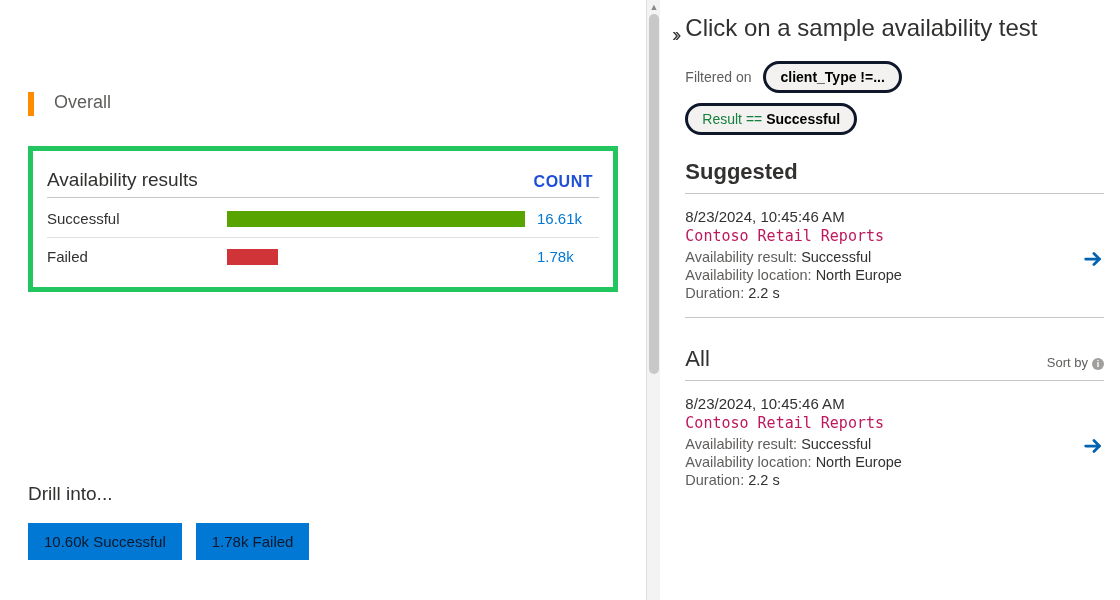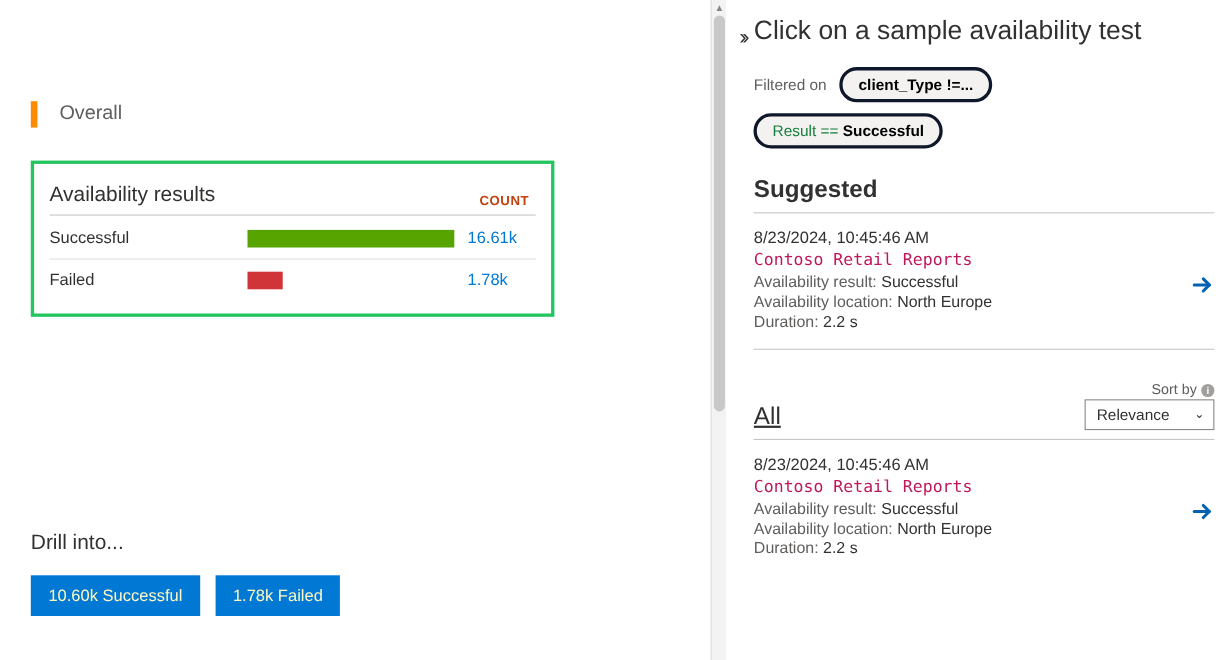--- a/index.html
+++ b/index.html
@@ -64,42 +64,42 @@
       width: 6px;
       height: 24px;
       background: #ff8c00;
     }
     .overall-title {
       font-size: 18px;
       color: #605e5c;
       font-weight: 400;
     }
     .card {
-      border: 3px solid #22c55e;
-      width: 476px;
+      border: 5px solid #22c55e;
+      width: 590px;
       padding: 18px 14px 12px 14px;
     }
     .card-header-row {
       display: flex;
       align-items: flex-end;
       justify-content: space-between;
       border-bottom: 1px solid #c8c6c4;
       padding-bottom: 6px;
       margin-bottom: 2px;
     }
     .card-title {
       font-size: 19px;
       font-weight: 400;
       color: #323130;
     }
     .count-header {
-      font-size: 12px;
+      font-size: 16px;
       font-weight: 600;
       letter-spacing: 0.5px;
-      color: #c2410c;
+      color: #1d4ed8;
       padding-right: 6px;
     }
     .result-row {
       display: flex;
       align-items: center;
       padding: 10px 0;
       border-bottom: 1px solid #e1dfdd;
     }
     .result-row:last-child { border-bottom: none; }
     .result-label {
@@ -130,21 +130,21 @@
     }
     .drill-title {
       font-size: 19px;
       font-weight: 400;
       color: #323130;
       margin-bottom: 18px;
     }
     .drill-buttons { display: flex; gap: 14px; }
     .drill-btn {
       background: #0078d4;
-      color: #fef9c3;
+      color: #0f172a;
       border: none;
       padding: 10px 16px;
       font-size: 15px;
       cursor: pointer;
     }
 
     .right-pane {
       flex: 1;
       padding: 14px 16px 0 12px;
       display: flex;
@@ -237,21 +237,20 @@
       justify-content: space-between;
       margin-top: 28px;
       border-bottom: 1px solid #c8c6c4;
       padding-bottom: 8px;
       margin-bottom: 8px;
     }
     .all-heading {
       font-size: 22px;
       font-weight: 400;
       color: #323130;
-      text-decoration: underline;
     }
     .sort-block { text-align: right; }
     .sort-label {
       font-size: 13px;
       color: #605e5c;
       margin-bottom: 2px;
       display: flex;
       align-items: flex-end;
       justify-content: flex-end;
       gap: 4px;
@@ -369,24 +368,20 @@
       </span>
     </div>
 
     <div class="all-header-row">
       <div class="all-heading">All</div>
       <div class="sort-block">
         <div class="sort-label">
           <span>Sort by</span>
           <span class="info-dot">i</span>
         </div>
-        <div class="sort-select">
-          <span>Relevance</span>
-          <span class="chev">⌄</span>
-        </div>
       </div>
     </div>
 
     <div class="item" style="border-bottom:none">
       <div class="item-ts">8/23/2024, 10:45:46 AM</div>
       <div class="item-name">Contoso Retail Reports</div>
       <div class="item-line"><span class="lbl">Availability result:</span> <span class="val">Successful</span></div>
       <div class="item-line"><span class="lbl">Availability location:</span> <span class="val">North Europe</span></div>
       <div class="item-line"><span class="lbl">Duration:</span> <span class="val">2.2 s</span></div>
       <span class="item-arrow">

